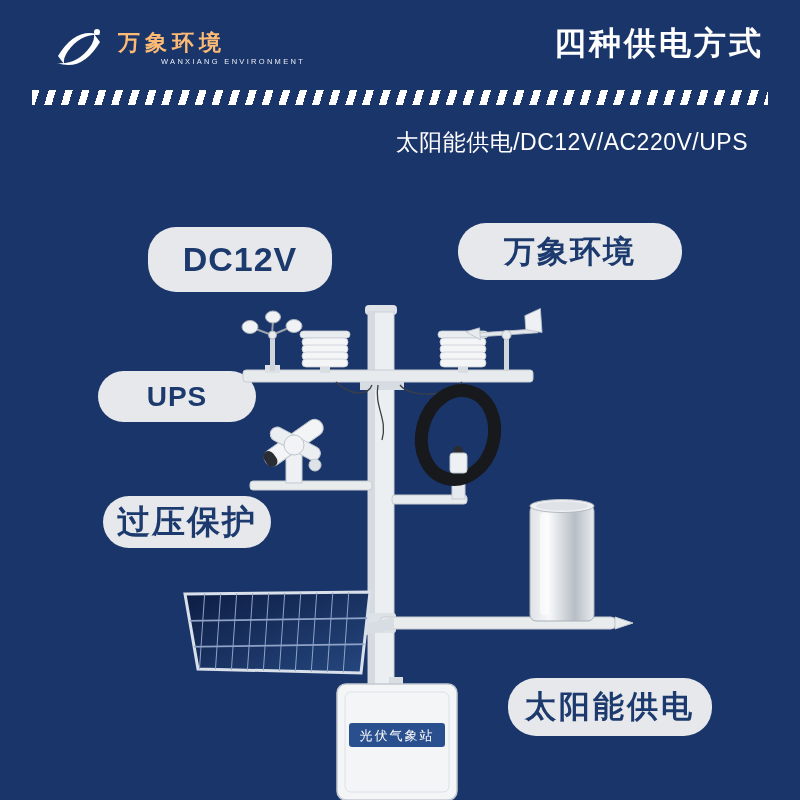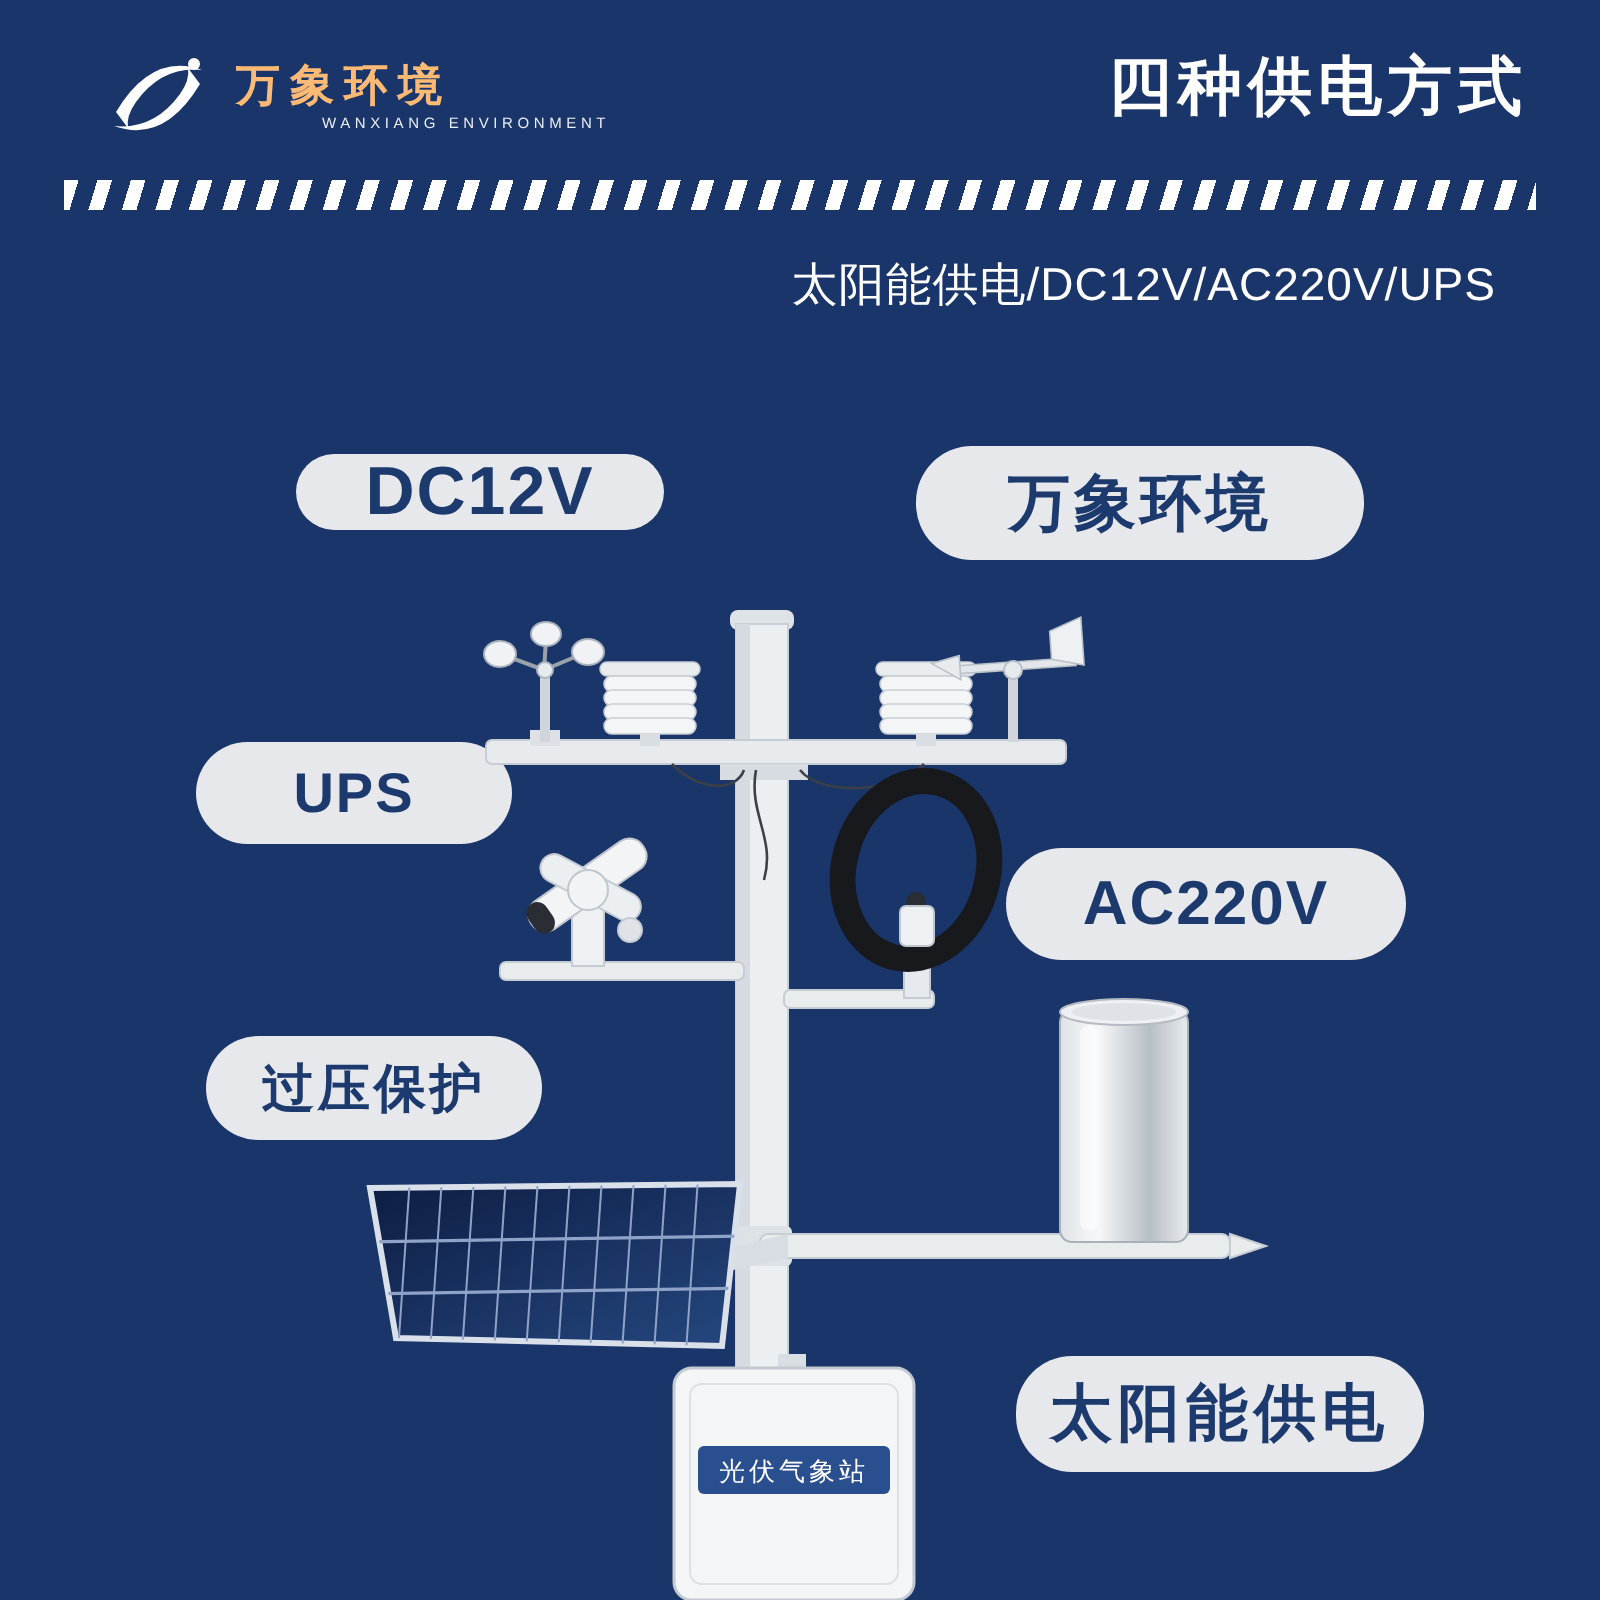--- a/index.html
+++ b/index.html
@@ -17,25 +17,25 @@
   .hatch{
     position:absolute;top:90px;left:32px;right:32px;height:15px;
     background:repeating-linear-gradient(107deg,#ffffff 0 7px,transparent 7px 16px);
   }
   .subtitle{position:absolute;top:127px;right:52px;color:#ffffff;font-size:23px;letter-spacing:.5px;}
   
   .pill{
     position:absolute;display:flex;align-items:center;justify-content:center;
     background:#e6e8eb;color:#1c3a6e;border-radius:28px;font-weight:600;letter-spacing:1px;
   }
-  .pill-dc12v      {left:148px;top:227px;width:184px;height:38px;font-size:34px;text-align:center;}
+  .pill-dc12v      {left:148px;top:227px;width:184px;height:65px;font-size:34px;text-align:center;}
   .pill-solar      {left:458px;top:223px;width:224px;height:57px;font-size:31px;letter-spacing:2px;}
   .pill-ups        {left:98px; top:371px;width:158px;height:51px;font-size:28px;}
   .pill-ac220v     {left:503px;top:424px;width:200px;height:56px;font-size:31px;}
-  .pill-overvoltage{left:103px;top:518px;width:168px;height:52px;font-size:26px;letter-spacing:2px;}
+  .pill-overvoltage{left:103px;top:496px;width:168px;height:52px;font-size:33px;letter-spacing:2px;}
   .pill-overcurrent{left:508px;top:678px;width:204px;height:58px;font-size:31px;letter-spacing:3px;}
   
   .station{position:absolute;left:110px;top:295px;width:620px;height:505px;}
 </style>
 </head>
 <body>
 
 <div class="page">
 
   <div class="logo">
@@ -52,21 +52,20 @@
 
   <h1 class="title">四种供电方式</h1>
 
   <div class="hatch"></div>
 
   <div class="subtitle">太阳能供电/DC12V/AC220V/UPS</div>
 
   <div class="pill pill-dc12v">DC12V</div>
   <div class="pill pill-solar">万象环境</div>
   <div class="pill pill-ups">UPS</div>
-  <div class="pill pill-ac220v">AC220V</div>
   <div class="pill pill-overvoltage">过压保护</div>
   <div class="pill pill-overcurrent">太阳能供电</div>
 
   <svg class="station" viewBox="0 0 620 505">
     <defs>
       <linearGradient id="metal" x1="0" y1="0" x2="1" y2="0">
         <stop offset="0" stop-color="#dfe3e7"></stop>
         <stop offset="0.3" stop-color="#f7f8f9"></stop>
         <stop offset="0.7" stop-color="#b7bec5"></stop>
         <stop offset="1" stop-color="#e8ebee"></stop>

